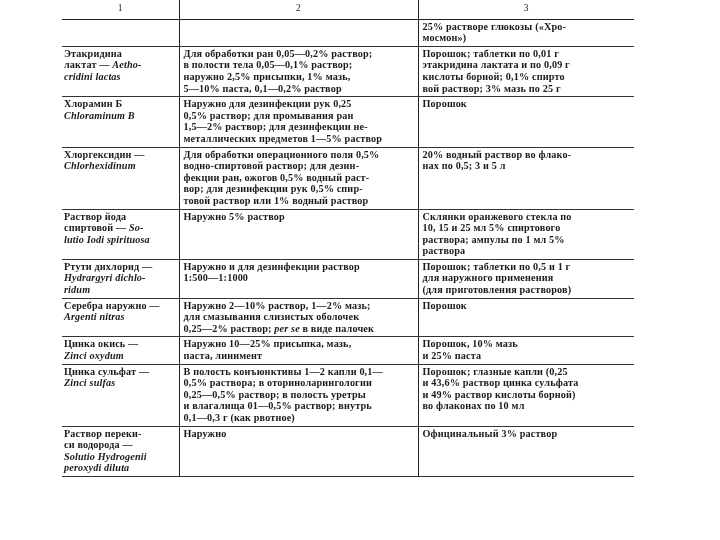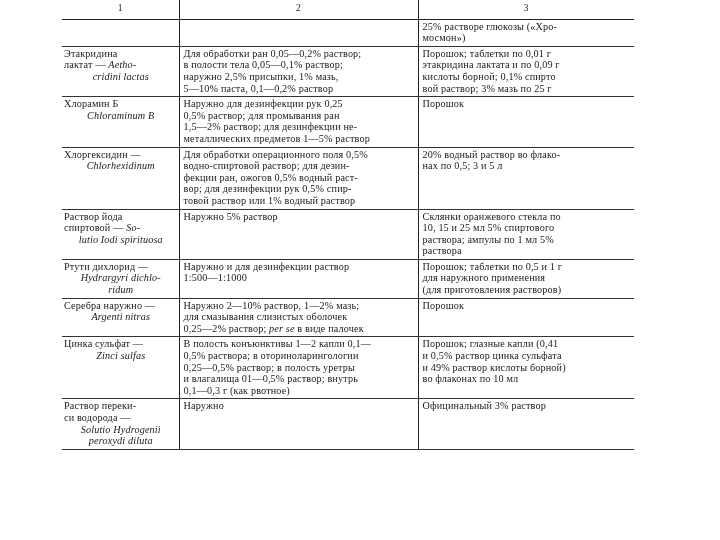--- a/index.html
+++ b/index.html
@@ -11,22 +11,22 @@
   col.c2 { width: 239px; }
   col.c3 { width: 216px; }
   td, th { vertical-align: top; font-size: 10.2px; line-height: 11.6px;
            padding: 1px 3px 2px 4px; font-weight: normal; text-align: left;
            letter-spacing: 0.15px; }
   th { text-align: center; font-size: 9.5px; padding: 3px 0 4px 0; }
   tr.hdr th { border-bottom: 1.3px solid #222; }
   td.c1 { padding-left: 2px; padding-right: 1px; }
   td.c2, th.c2 { border-left: 1.3px solid #222; }
   td.c3, th.c3 { border-left: 1.3px solid #222; }
-  tr.row td { border-bottom: 1.3px solid #333; }
-  .lat { font-style: italic; text-align: center; }
+  tr.row td { border-bottom: 1.3px solid #333; font-weight: bold; }
+  .lat { font-style: italic; }
   .txt-line { display: block; white-space: nowrap; }
 </style>
 </head>
 <body>
 
 <div class="page">
   <table>
     <colgroup>
         <col class="c1">
         <col class="c2">
@@ -140,33 +140,47 @@
             <span class="txt-line">Наружно 2—10% раствор, 1—2% мазь;</span>
             <span class="txt-line">для смазывания слизистых оболочек</span>
             <span class="txt-line">0,25—2% раствор; <span class="lat">per se</span> в виде палочек</span>
           </td>
           <td class="c3">
             <span class="txt-line">Порошок</span>
           </td>
         </tr>
         <tr class="row">
           <td class="c1">
+            <span class="txt-line">Цинка окись —</span>
+            <span class="txt-line lat">Zinci oxydum</span>
+          </td>
+          <td class="c2">
+            <span class="txt-line">Наружно 10—25% присыпка, мазь,</span>
+            <span class="txt-line">паста, линимент</span>
+          </td>
+          <td class="c3">
+            <span class="txt-line">Порошок, 10% мазь</span>
+            <span class="txt-line">и 25% паста</span>
+          </td>
+        </tr>
+        <tr class="row">
+          <td class="c1">
             <span class="txt-line">Цинка сульфат —</span>
             <span class="txt-line lat">Zinci sulfas</span>
           </td>
           <td class="c2">
             <span class="txt-line">В полость конъюнктивы 1—2 капли 0,1—</span>
             <span class="txt-line">0,5% раствора; в оториноларингологии</span>
             <span class="txt-line">0,25—0,5% раствор; в полость уретры</span>
             <span class="txt-line">и влагалища 01—0,5% раствор; внутрь</span>
             <span class="txt-line">0,1—0,3 г (как рвотное)</span>
           </td>
           <td class="c3">
-            <span class="txt-line">Порошок; глазные капли (0,41</span>
-            <span class="txt-line">и 0,5% раствор цинка сульфата</span>
+            <span class="txt-line">Порошок; глазные капли (0,25</span>
+            <span class="txt-line">и 43,6% раствор цинка сульфата</span>
             <span class="txt-line">и 49% раствор кислоты борной)</span>
             <span class="txt-line">во флаконах по 10 мл</span>
           </td>
         </tr>
         <tr class="row">
           <td class="c1">
             <span class="txt-line">Раствор переки-</span>
             <span class="txt-line">си водорода —</span>
             <span class="txt-line lat">Solutio Hydrogenii</span>
             <span class="txt-line lat">peroxydi diluta</span>

